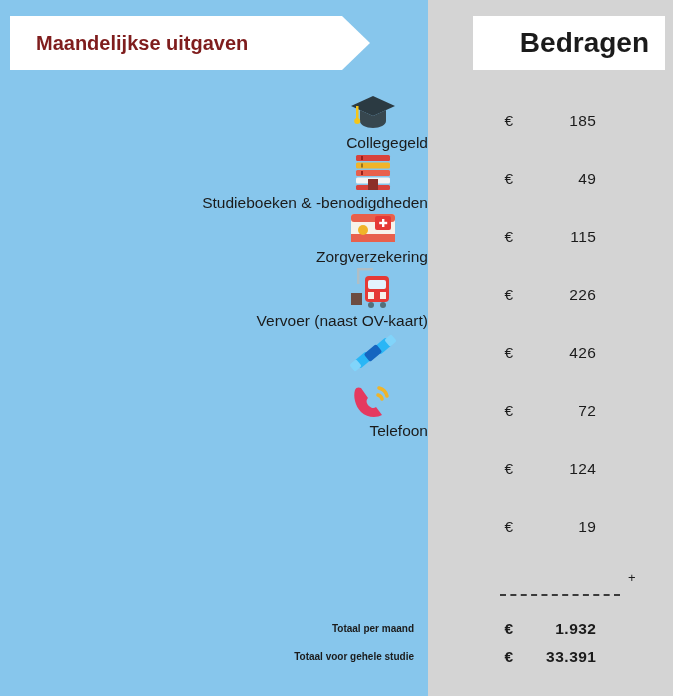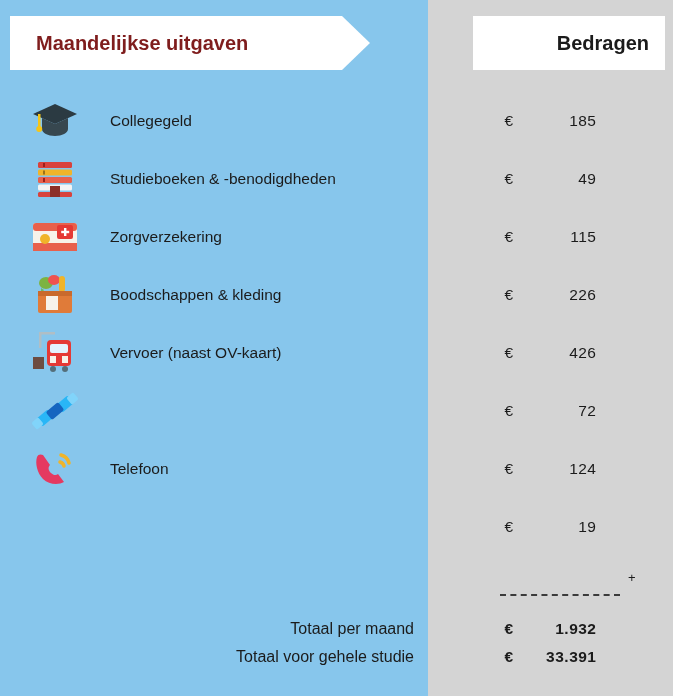--- a/index.html
+++ b/index.html
@@ -79,37 +79,38 @@
     width: 192px;
     height: 54px;
     background: #ffffff;
   }
   .right-header .banner-text {
     position: absolute;
     right: 16px;
     top: 0;
     height: 54px;
     line-height: 54px;
-    font-size: 20px;
+    font-size: 28px;
     font-weight: bold;
     color: #1b1b1b;
     white-space: nowrap;
   }
 
   
   .rows {
     position: absolute;
     left: 0;
     top: 92px;
     width: 428px;
   }
   .row {
     display: flex;
-    align-items: center;
+    align-items: flex-end;
     height: 58px;
+    flex-direction: column;
   }
   .icon-cell {
     width: 110px;
     min-width: 110px;
     height: 58px;
     display: flex;
     align-items: center;
     justify-content: center;
   }
   .row-label {
@@ -144,22 +145,22 @@
   
   .totals-left {
     position: absolute;
     left: 0;
     top: 615px;
     width: 428px;
     text-align: right;
   }
   .totals-left div {
     padding-right: 14px;
-    font-size: 16px;
-    font-weight: normal;
+    font-size: 10px;
+    font-weight: bold;
     color: #1b1b1b;
     line-height: 28px;
     margin-left: 20px;
   }
 
   .totals-right {
     position: absolute;
     left: 0;
     top: 615px;
     width: 245px;
@@ -241,34 +242,20 @@
             <rect x="2" y="24" width="44" height="8" fill="#e8604c"></rect>
             <circle cx="14" cy="20" r="5" fill="#f0b429"></circle>
             <rect x="26" y="6" width="16" height="14" rx="2" fill="#e53935"></rect>
             <rect x="33" y="9" width="2.4" height="8" fill="#ffffff"></rect>
             <rect x="30.2" y="11.8" width="8" height="2.4" fill="#ffffff"></rect>
           </svg>
         </div>
         <div class="row-label">Zorgverzekering</div>
       </div>
 
-      <div class="row">
-        <div class="icon-cell">
-          <svg class="ic" width="46" height="46" viewBox="0 0 46 46">
-            <ellipse cx="14" cy="11" rx="7" ry="6" fill="#7cb342"></ellipse>
-            <ellipse cx="22" cy="8" rx="6" ry="5" fill="#ef5350"></ellipse>
-            <rect x="27" y="4" width="6" height="16" rx="3" fill="#f0b429"></rect>
-            <path d="M9 16 L12 18 L9 22 Z" fill="#66bb6a"></path>
-            <rect x="6" y="19" width="34" height="22" rx="2" fill="#e07b39"></rect>
-            <rect x="6" y="19" width="34" height="5" fill="#c96a2d"></rect>
-            <rect x="14" y="24" width="12" height="14" fill="#f7f2ea"></rect>
-          </svg>
-        </div>
-        <div class="row-label">Boodschappen &amp; kleding</div>
-      </div>
 
 
       <div class="row">
         <div class="icon-cell">
           <svg class="ic" width="48" height="46" viewBox="0 0 48 46">
             <rect x="8" y="2" width="2.5" height="16" fill="#b0bec5"></rect>
             <rect x="8" y="2" width="16" height="2.5" fill="#b0bec5"></rect>
             <rect x="16" y="10" width="24" height="26" rx="4" fill="#e53935"></rect>
             <rect x="19" y="14" width="18" height="9" rx="2" fill="#e3f2fd"></rect>
             <rect x="19" y="26" width="6" height="7" fill="#f7f2ea"></rect>

